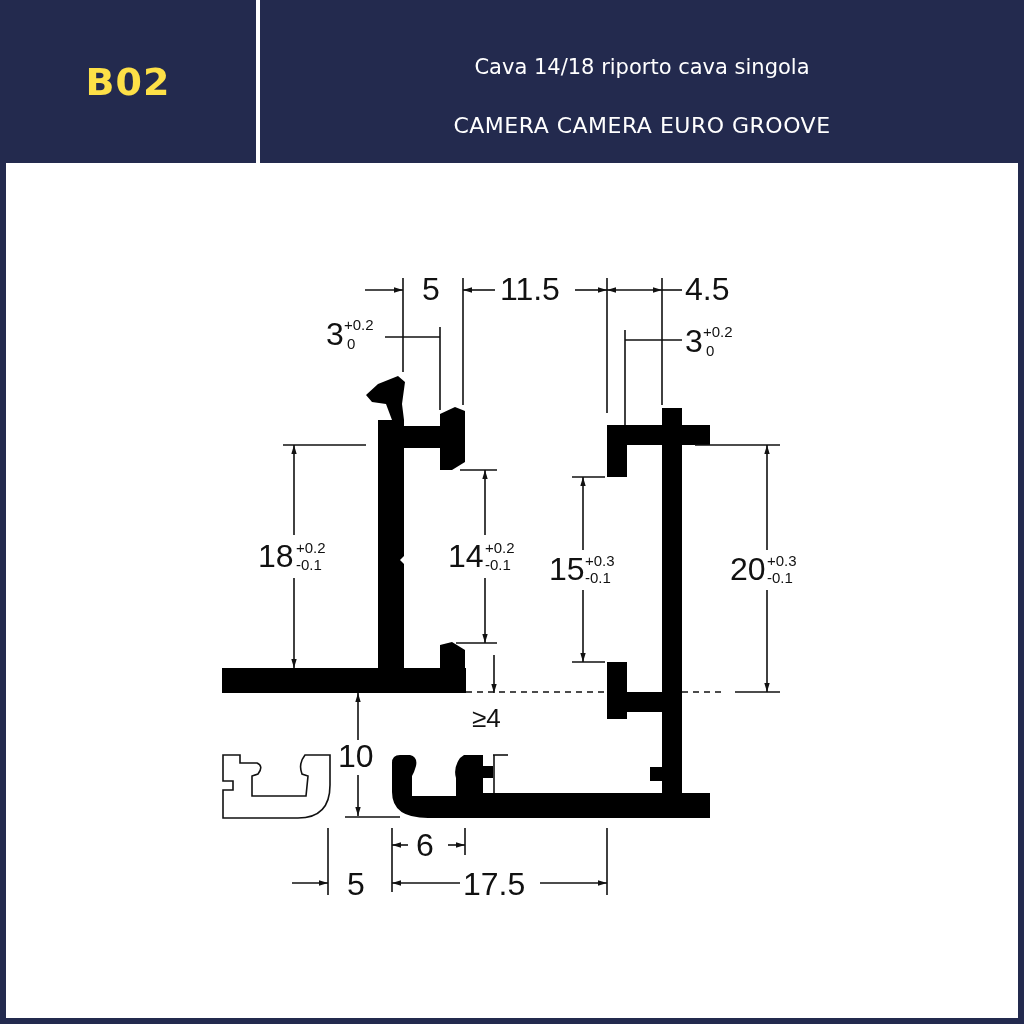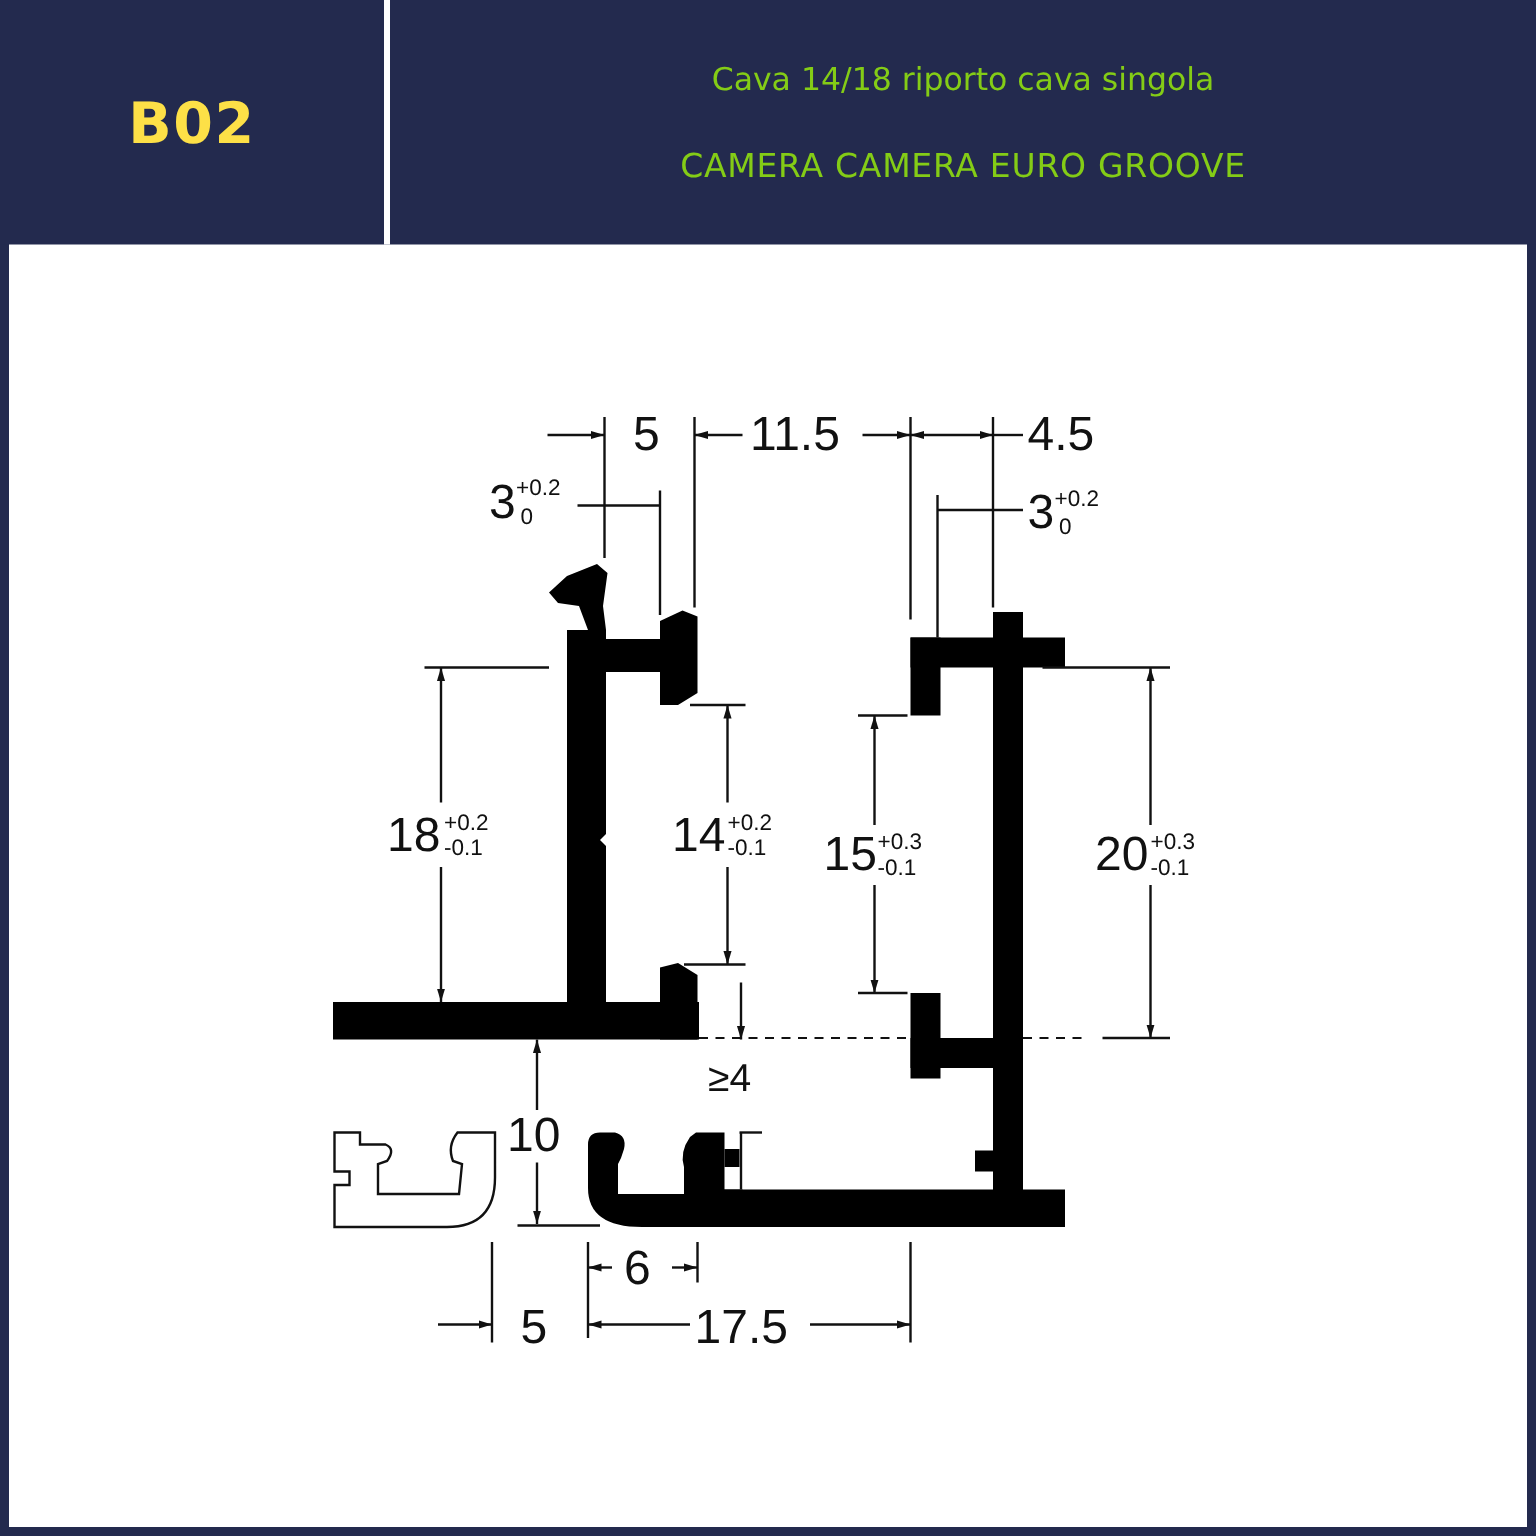--- a/index.html
+++ b/index.html
@@ -17,22 +17,22 @@
       position: absolute; left: 0; top: 0; width: 256px; height: 163px;
       display: flex; align-items: center; justify-content: center;
       color: #fde047; font-weight: bold; font-size: 38px;
       font-family: "DejaVu Sans", sans-serif; letter-spacing: 1px;
     }
     .divider {
       position: absolute; left: 256px; top: 0; width: 4px; height: 163px;
       background: #ffffff;
     }
     .title-cell {
-      position: absolute; left: 260px; top: 3px; width: 764px; height: 163px;
-      color: #84cc16; text-align: center;
+      position: absolute; left: 260px; top: 17px; width: 764px; height: 163px;
+      color: #ffffff; text-align: center;
     }
     .title-line1 {
       position: absolute; left: 0; right: 0; top: 38px;
       font-size: 21px; font-family: "DejaVu Sans", sans-serif; font-weight: normal;
     }
     .title-line2 {
       position: absolute; left: 0; right: 0; top: 96px;
       font-size: 22px; font-family: "DejaVu Sans", sans-serif; letter-spacing: 0.5px;
     }
     .canvas {

